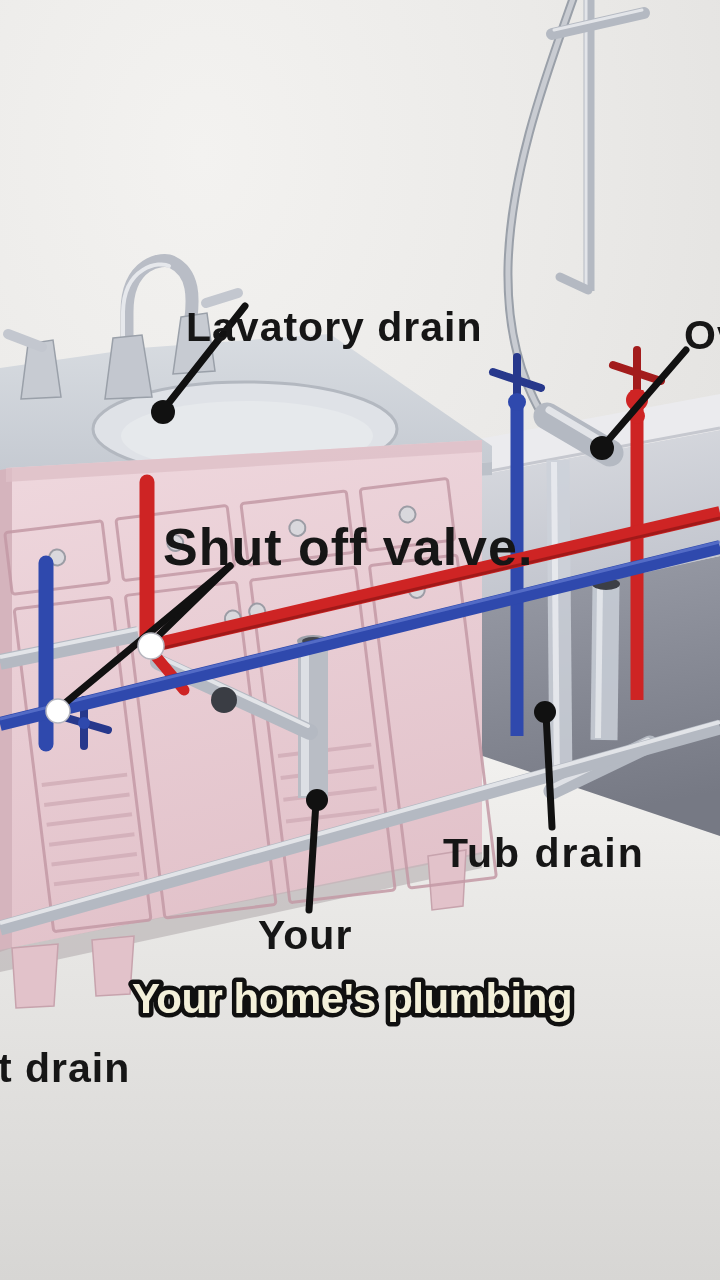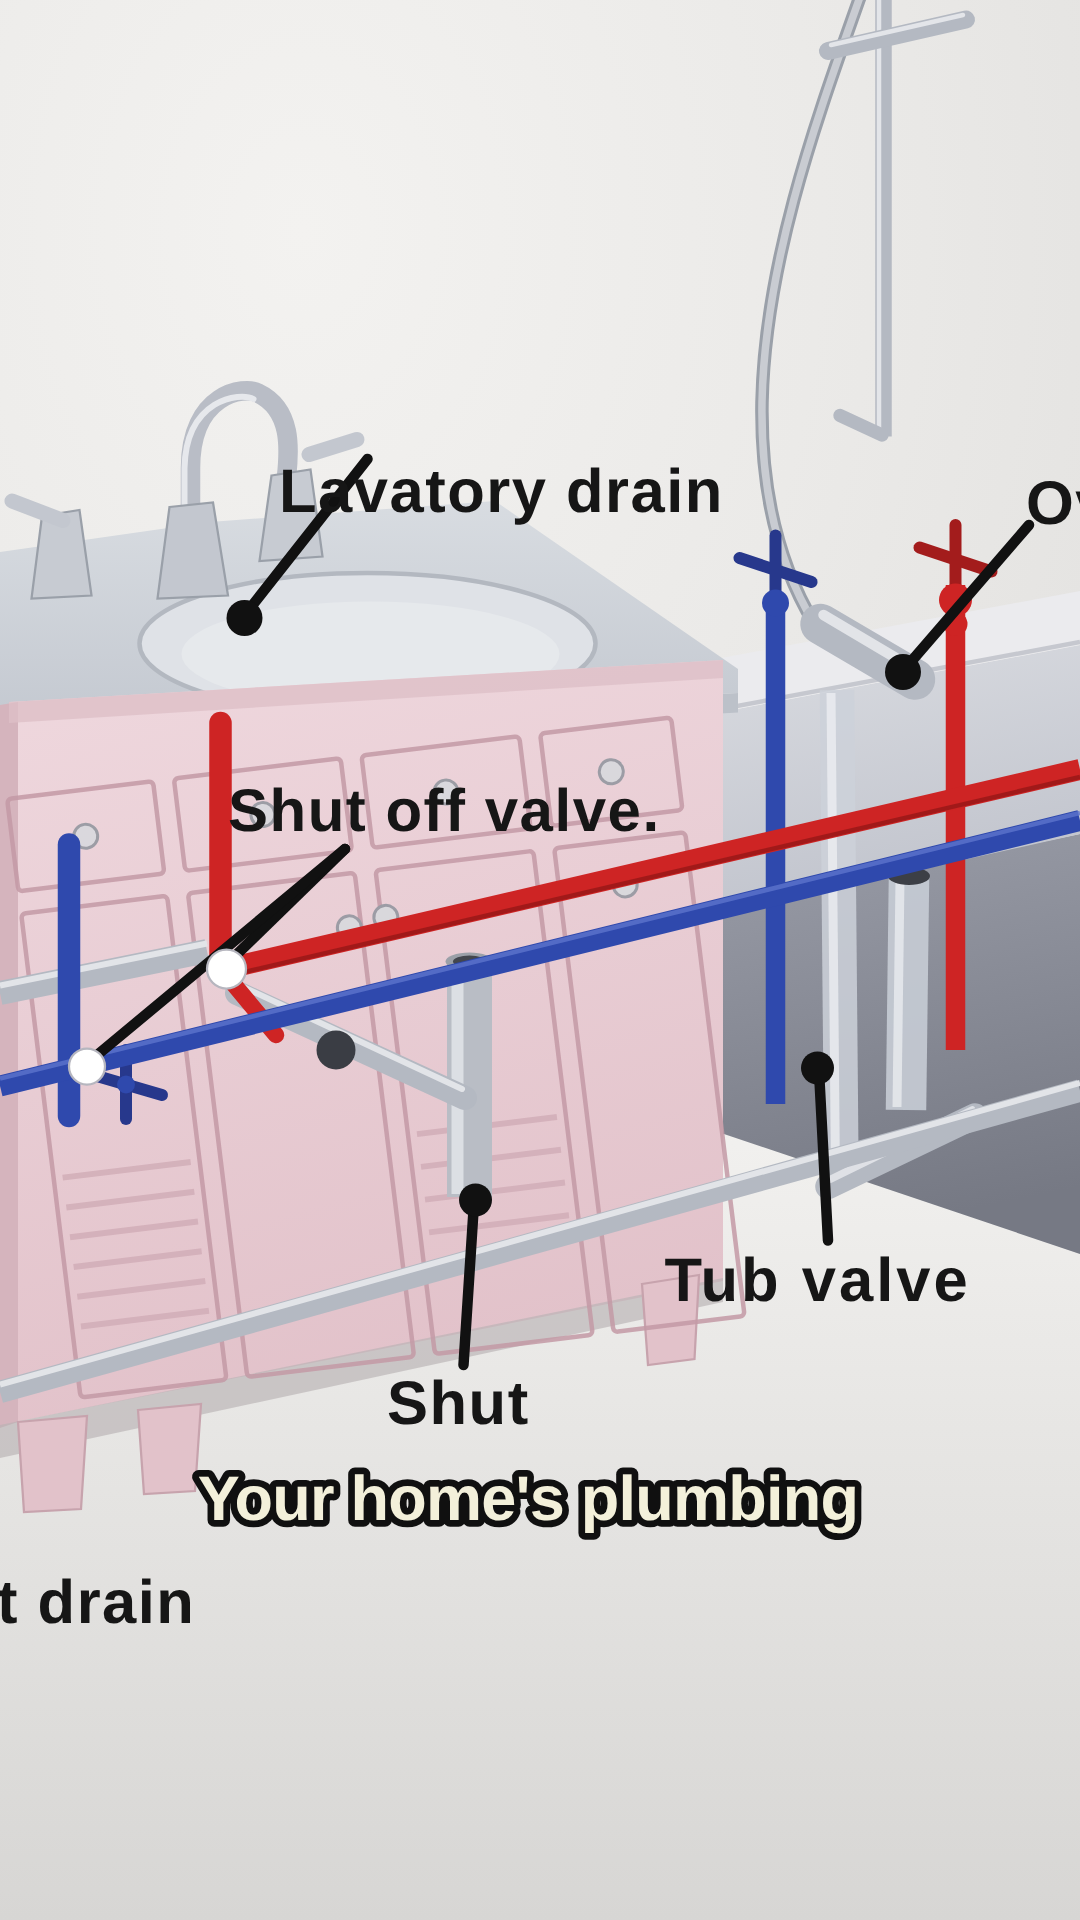--- a/index.html
+++ b/index.html
@@ -204,18 +204,18 @@
     <circle class="dot" cx="545" cy="712" r="11"></circle>
     <line class="pointer" x1="316" y1="802" x2="309" y2="910"></line>
     <circle class="dot" cx="317" cy="800" r="11"></circle>
   </g>
 
   <text id="caption-text" x="352" y="1013">Your home's plumbing</text>
 </svg>
 
 <div class="lbl" style="left:186px;top:263px;margin-top:44px;">Lavatory drain</div>
 <div class="lbl" style="left:684px;top:315px;">Ov</div>
-<div class="lbl" style="left:152px;top:521px;font-size:40px;">Shut off valve.</div>
-<div class="lbl" style="left:443px;top:833px;letter-spacing:2px;">Tub valve</div>
-<div class="lbl" style="left:258px;top:915px;">Shut</div>
+<div class="lbl" style="left:163px;top:521px;font-size:52px;">Shut off valve.</div>
+<div class="lbl" style="left:443px;top:833px;letter-spacing:2px;">Tub drain</div>
+<div class="lbl" style="left:258px;top:915px;">Your</div>
 <div class="lbl" style="left:-2px;top:1048px;">t drain</div>
 
 </div>
 
 </body></html>

